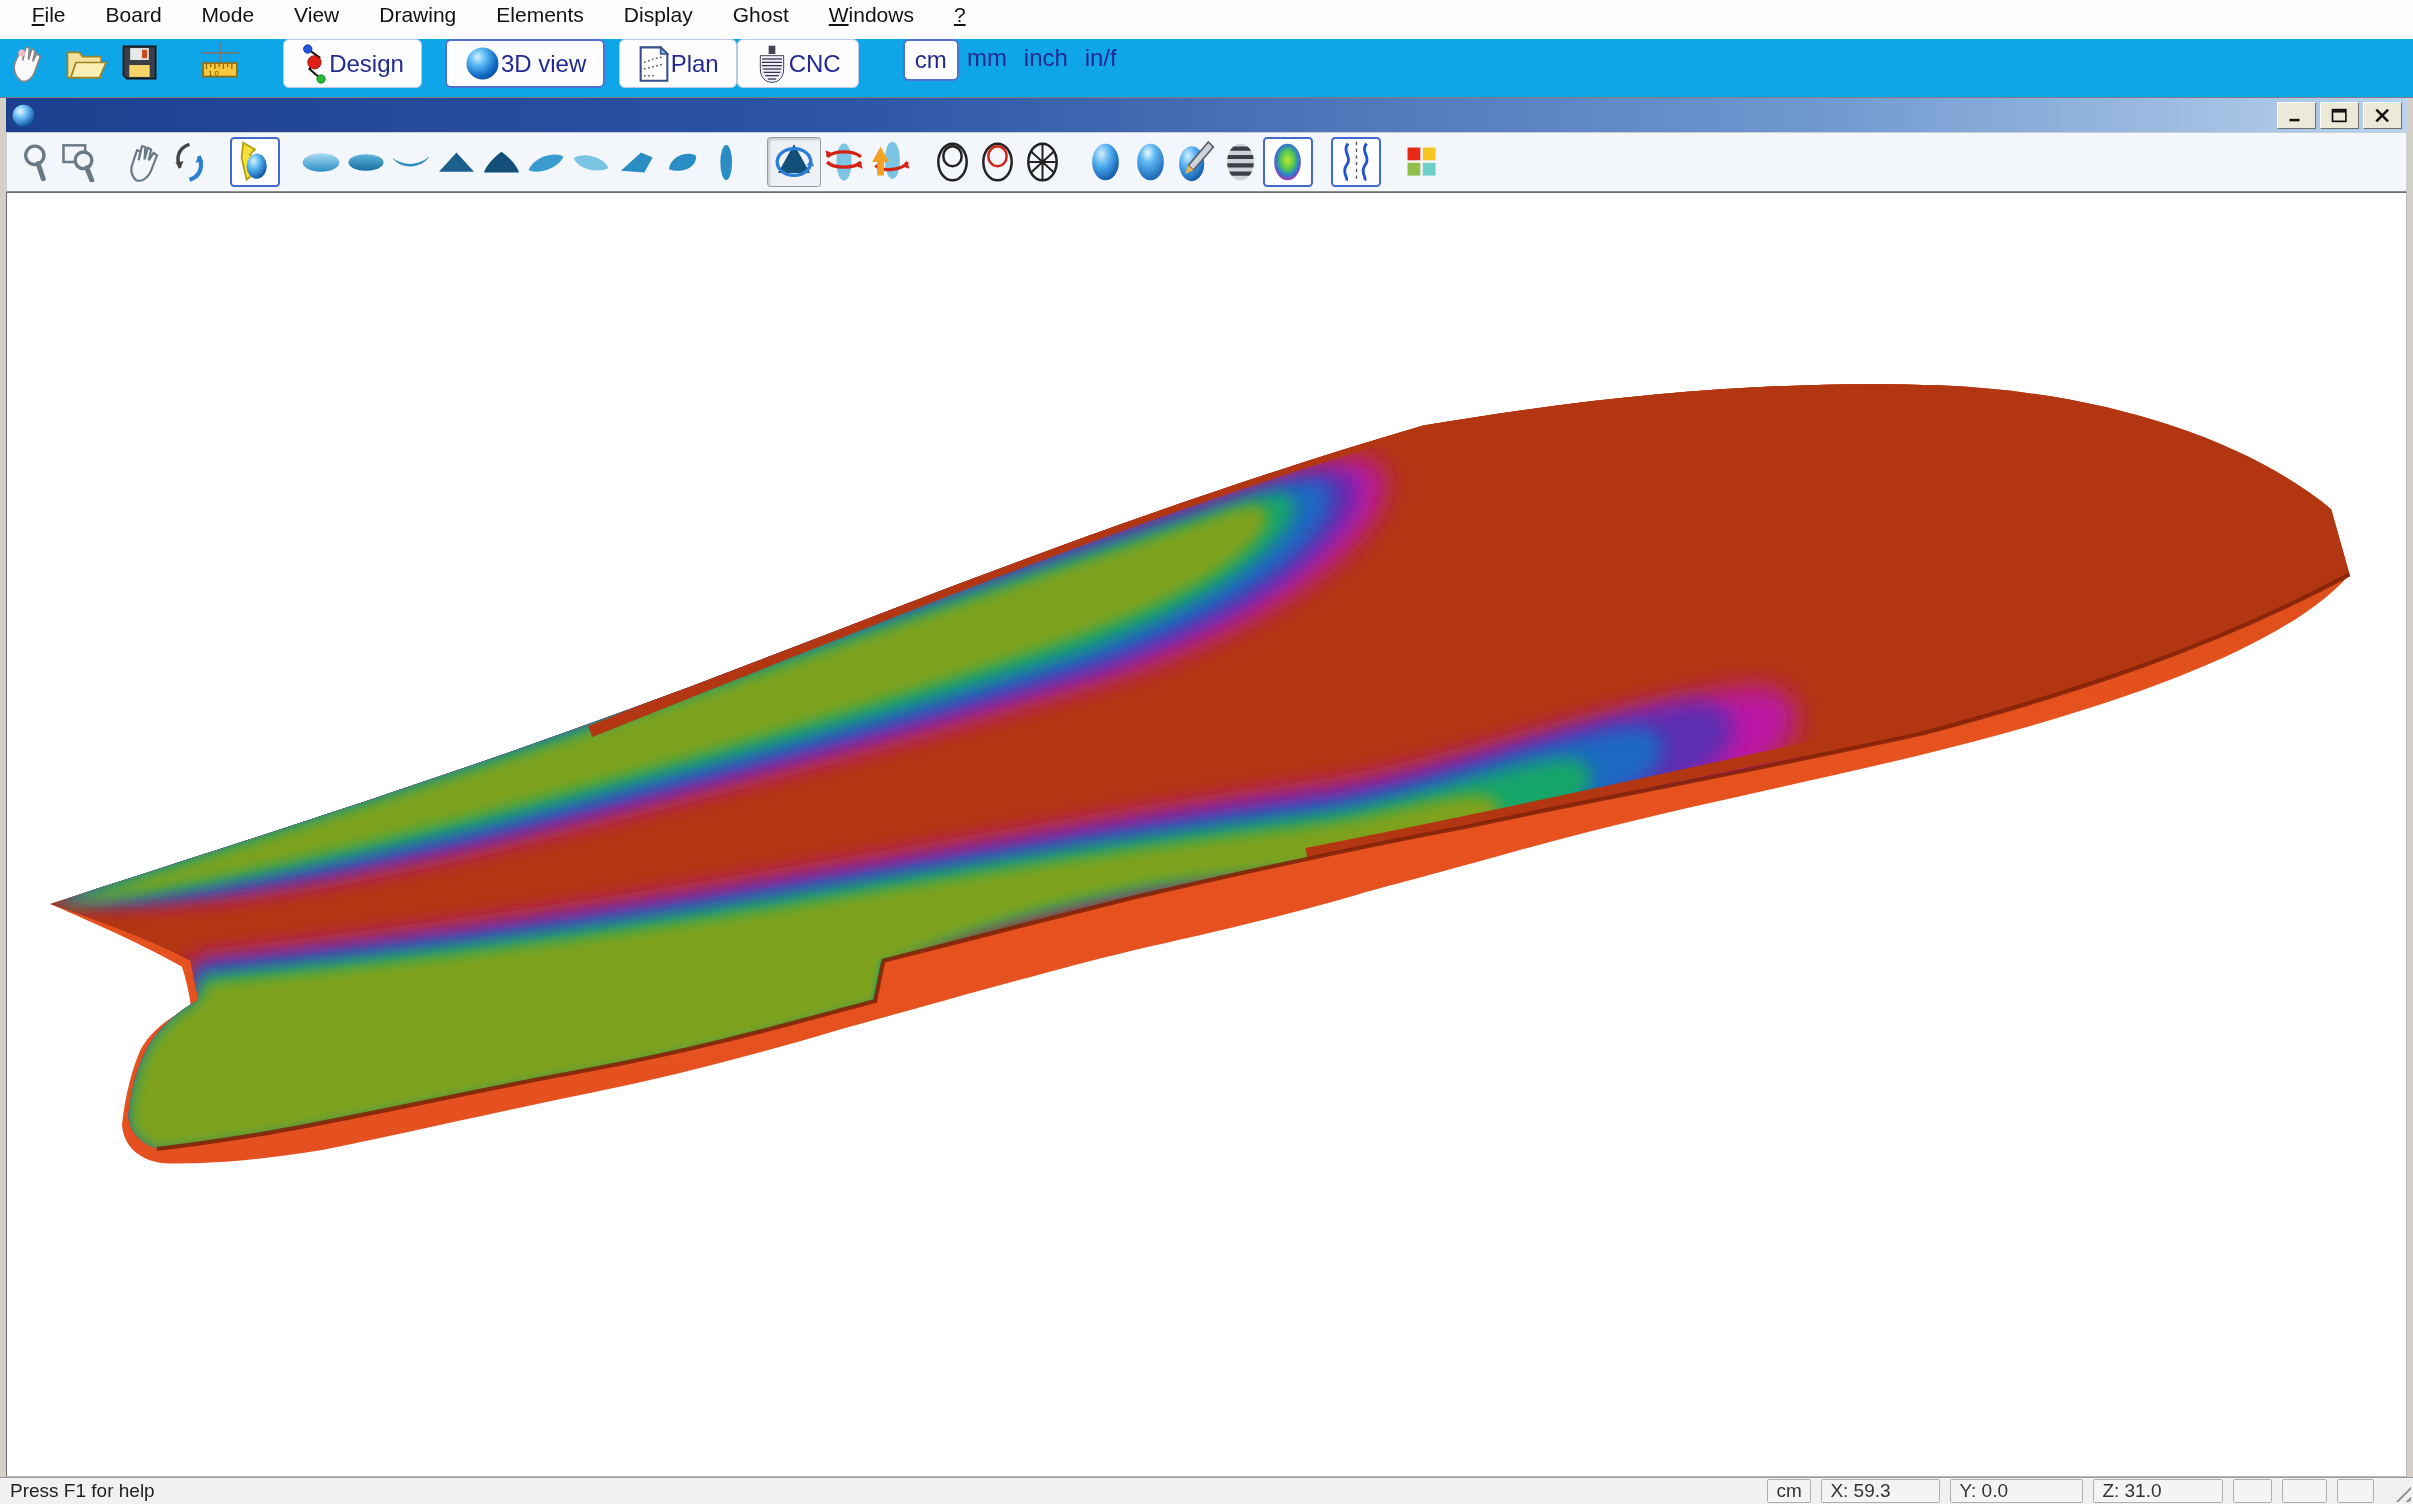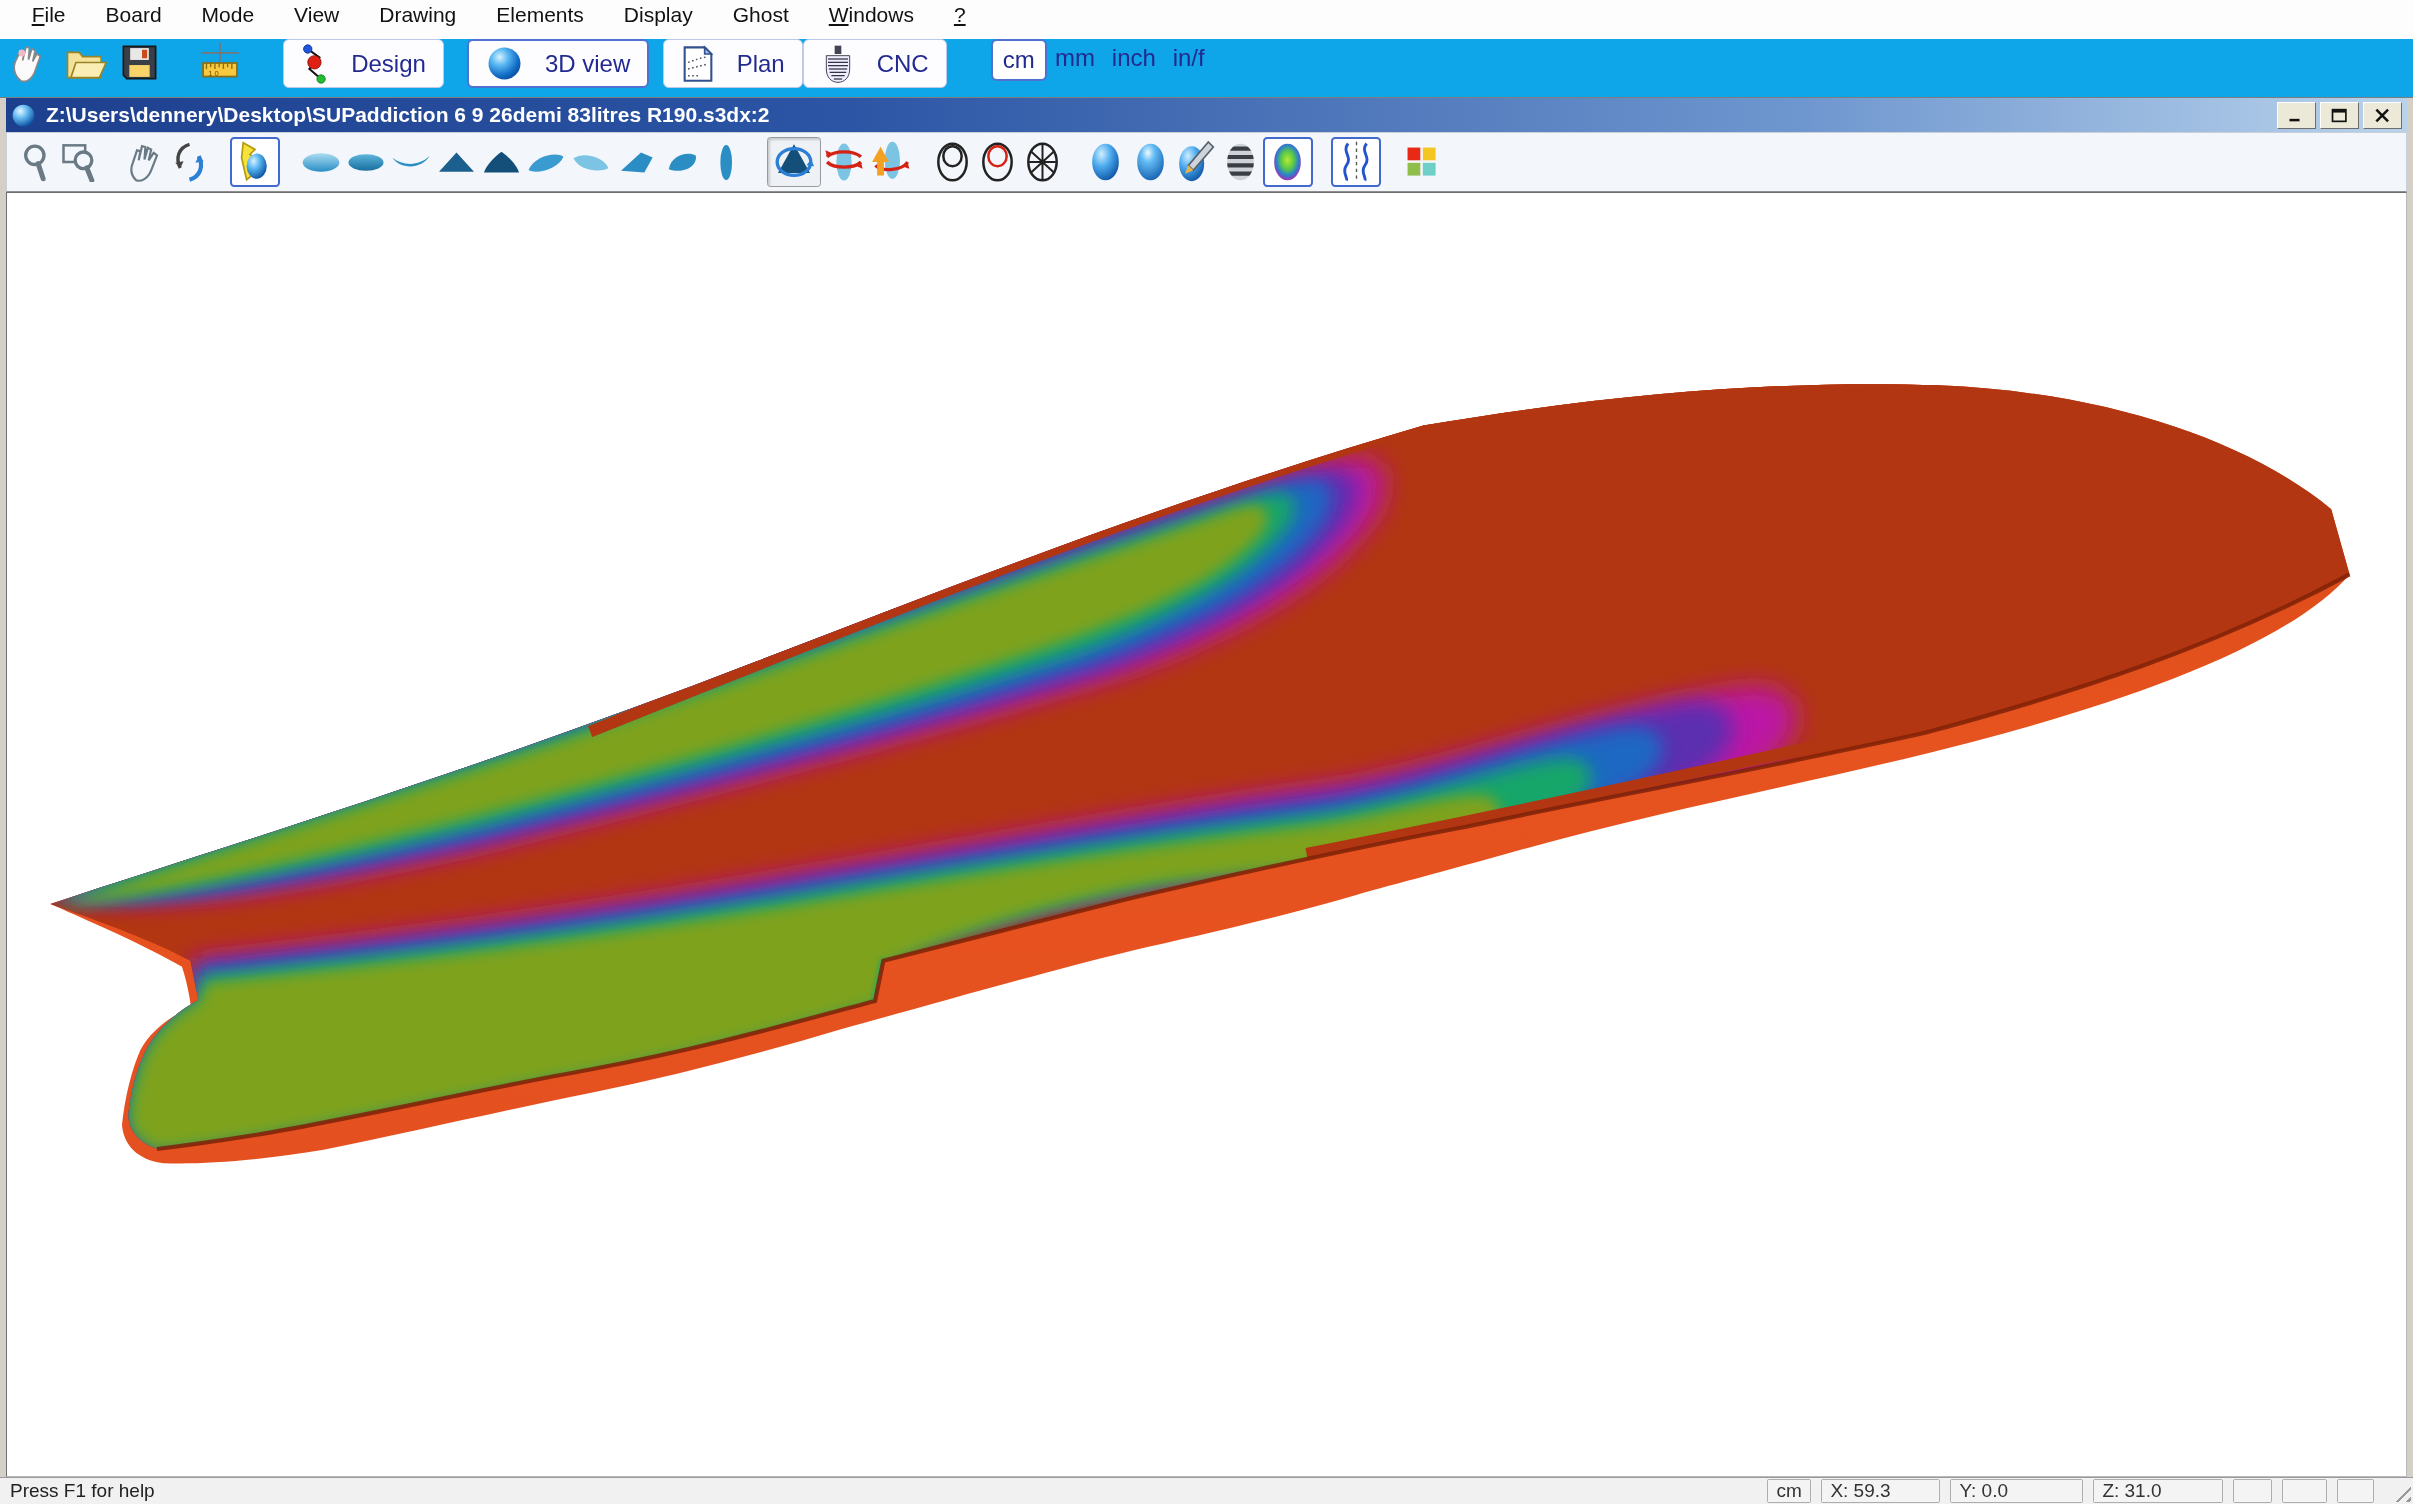--- a/index.html
+++ b/index.html
@@ -5,21 +5,21 @@
   * { margin:0; padding:0; box-sizing:border-box; }
   html,body { width:2413px; height:1508px; overflow:hidden; background:#fff;
               font-family:"Liberation Sans", sans-serif; }
   
   .menubar { height:39px; background:#fdfdfd; display:flex; padding-left:11.7px; }
   .menu-item { font-size:21px; color:#111; padding:3.4px 20px; cursor:default; }
   .menu-item .accel-u { text-decoration:underline; }
   
   .toolbar { height:59px; background:#0ea5e9; display:flex; align-items:flex-start; }
   .tb-icon { width:47px; height:47px; display:flex; align-items:center; justify-content:center; }
-  .mode-btn { height:49px; display:flex; align-items:center; gap:22px; padding:0 17px;
+  .mode-btn { height:49px; display:flex; align-items:center; gap:0; padding:0 17px;
               border:1.7px solid #bcc9e8; border-radius:5.9px; background:#fdfdff;
               font-size:24px; color:#232a8f; }
   .mode-btn.selected { border:2.5px solid #5071d0; }
   .unit { font-size:24px; color:#232a8f; padding:5px 8.4px; }
   .unit.selected { border:2.5px solid #5071d0; border-radius:5.9px; background:#fff; padding:5px 10px; }
   
   .child { position:absolute; left:0; right:0; top:97px; bottom:27px;
            background:#d4d0c8; padding:0 5.9px 5.9px 5.9px; border-top:1.7px solid #7d7d7d; }
   .titlebar { height:34px; display:flex; align-items:center; padding:0 5px;
               background:linear-gradient(90deg,#1d408e 0%,#2c55a5 35%,#6f97cf 75%,#b9d3ec 100%); }
@@ -168,21 +168,20 @@
     <svg width="25" height="25" viewBox="0 0 30 30">
         <defs>
           <radialGradient id="sphT" cx="35%" cy="30%" r="75%">
             <stop offset="0%" stop-color="#e8f6ff"></stop>
             <stop offset="40%" stop-color="#6cc0f5"></stop>
             <stop offset="100%" stop-color="#0a50a2"></stop>
           </radialGradient>
         </defs>
         <circle cx="15" cy="15" r="13" fill="url(#sphT)"></circle>
       </svg>
-    <span class="title-text">Z:\Users\dennery\Desktop\SUPaddiction 6 9 26demi 83litres R190.s3dx:2</span>
     <div class="win-btns">
       <div class="win-btn">
           <svg width="18.4" height="17" viewBox="0 0 22 20">
             <rect x="3" y="14" width="12" height="3" fill="#111"></rect>
           </svg>
         </div>
       <div class="win-btn">
           <svg width="18.4" height="17" viewBox="0 0 22 20">
             <rect x="3" y="3" width="16" height="14" fill="none" stroke="#111" stroke-width="2"></rect>
             <line x1="3" y1="5" x2="19" y2="5" stroke="#111" stroke-width="3"></line>

